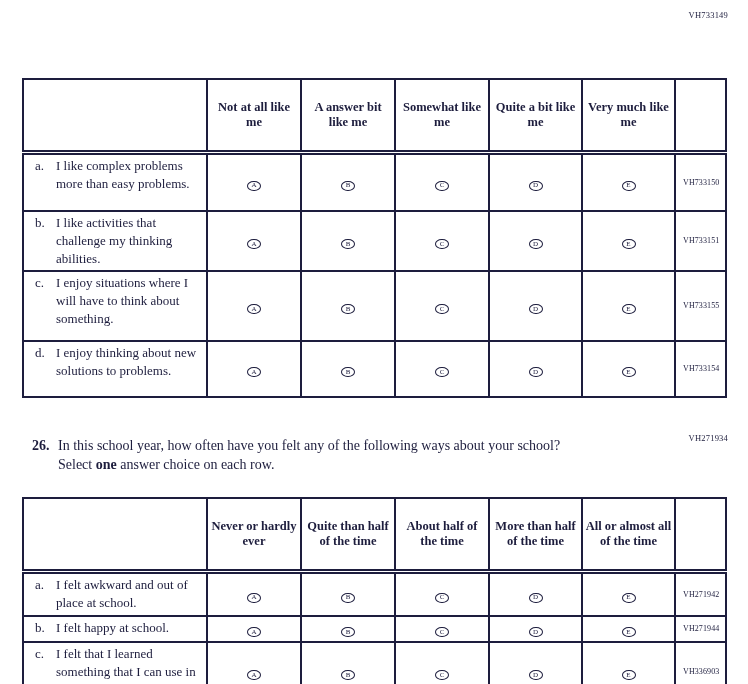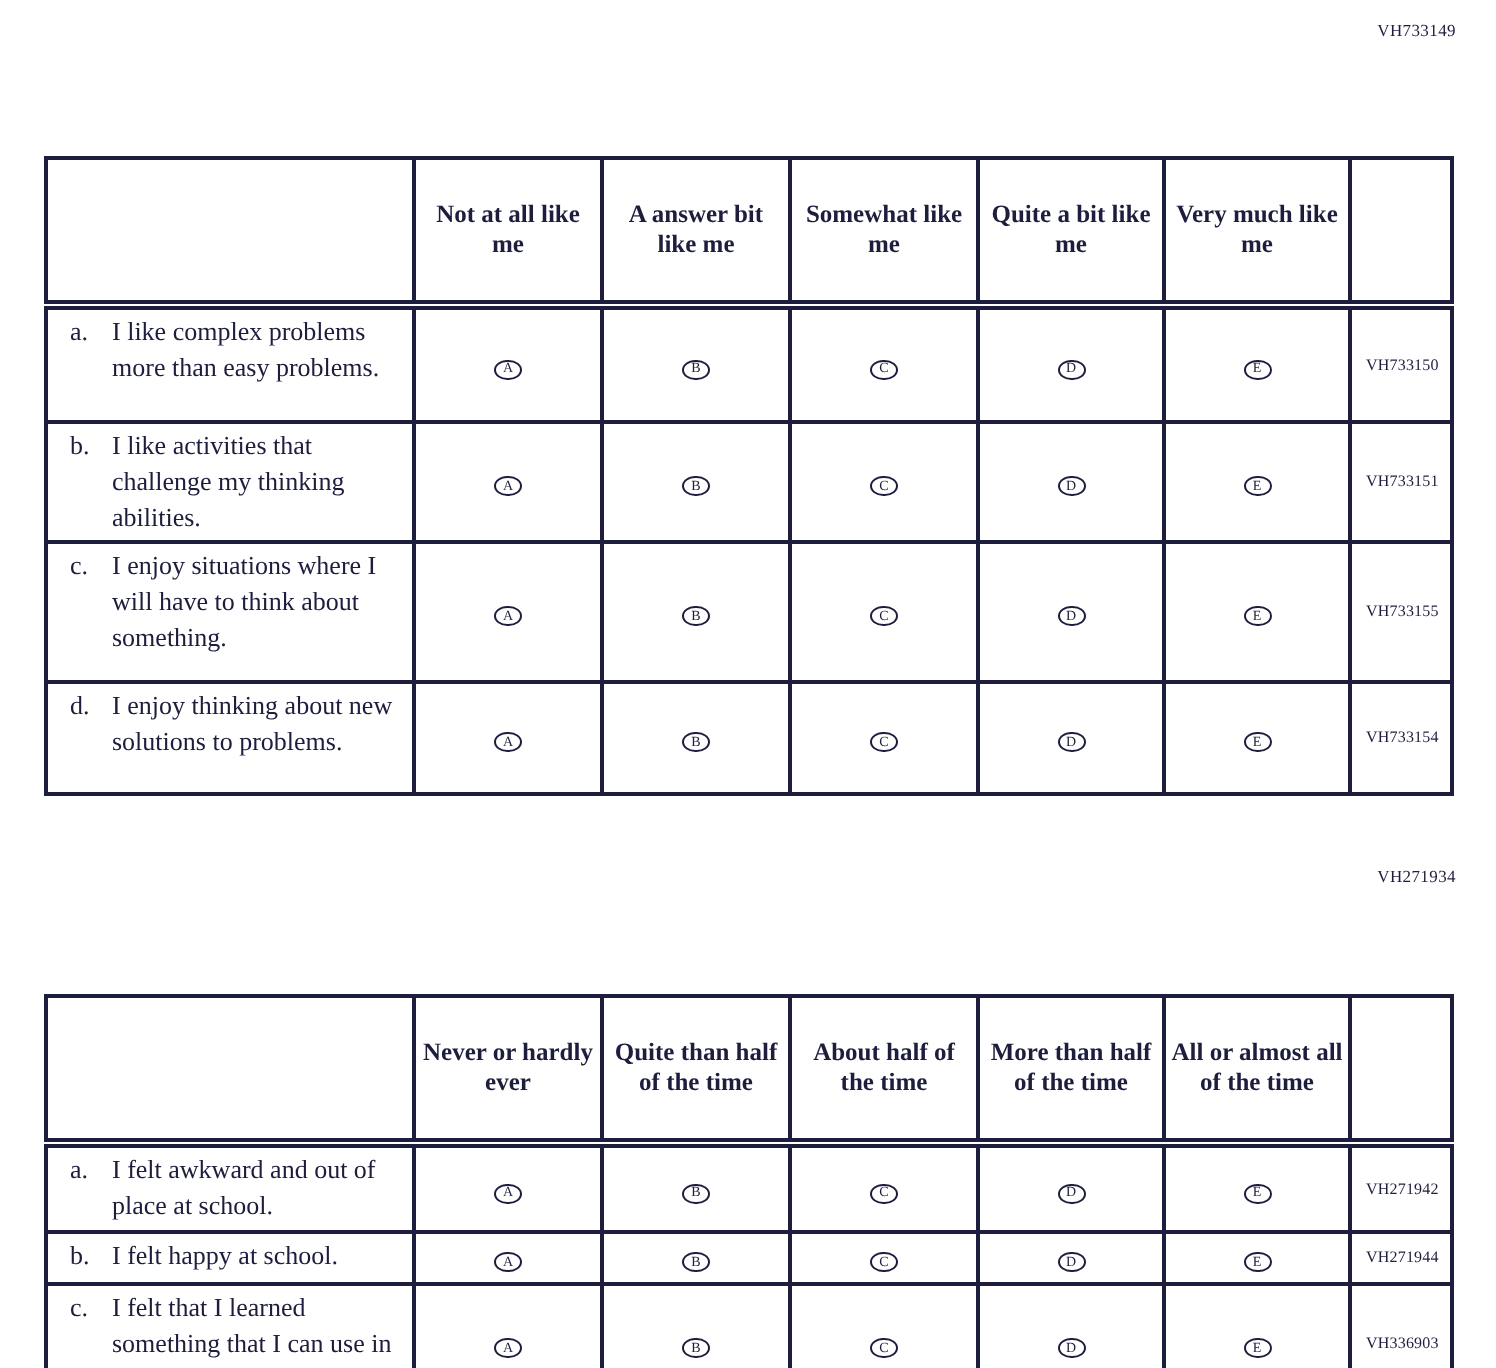--- a/index.html
+++ b/index.html
@@ -200,20 +200,24 @@
         <td class="opt"><span class="bubble">
               <span>E</span>
             </span></td>
         <td class="codecell">VH733154</td>
       </tr>
     </tbody>
   </table>
 
   <div class="qcode qcode-26">VH271934</div>
 
+  <div class="question q26">
+    <span class="qnum">26.</span>
+    <span class="qtext"><span>In this school year, how often have you felt any of the following ways about your school? Select </span><b>one</b><span> answer choice on each row.</span></span>
+  </div>
 
   <table class="grid t26">
     <colgroup>
       <col style="width:184px">
         <col style="width:94px">
         <col style="width:94px">
         <col style="width:94px">
         <col style="width:93px">
         <col style="width:93px">
         <col style="width:51px">

